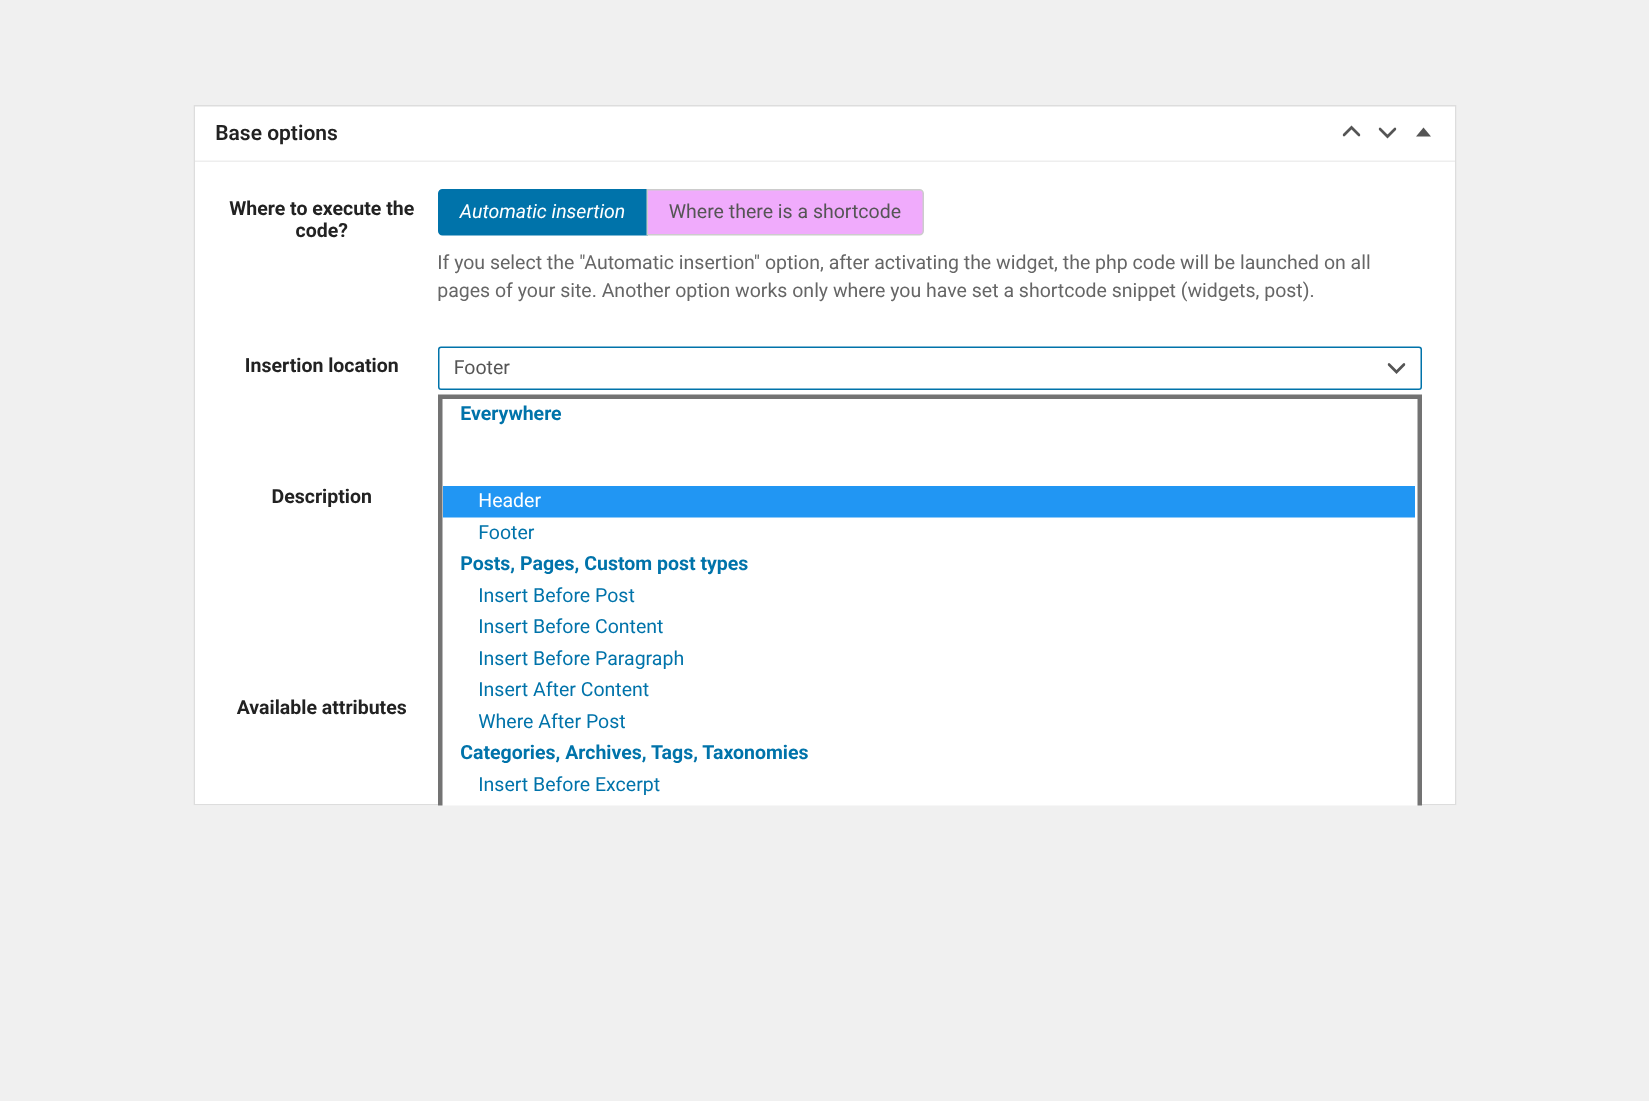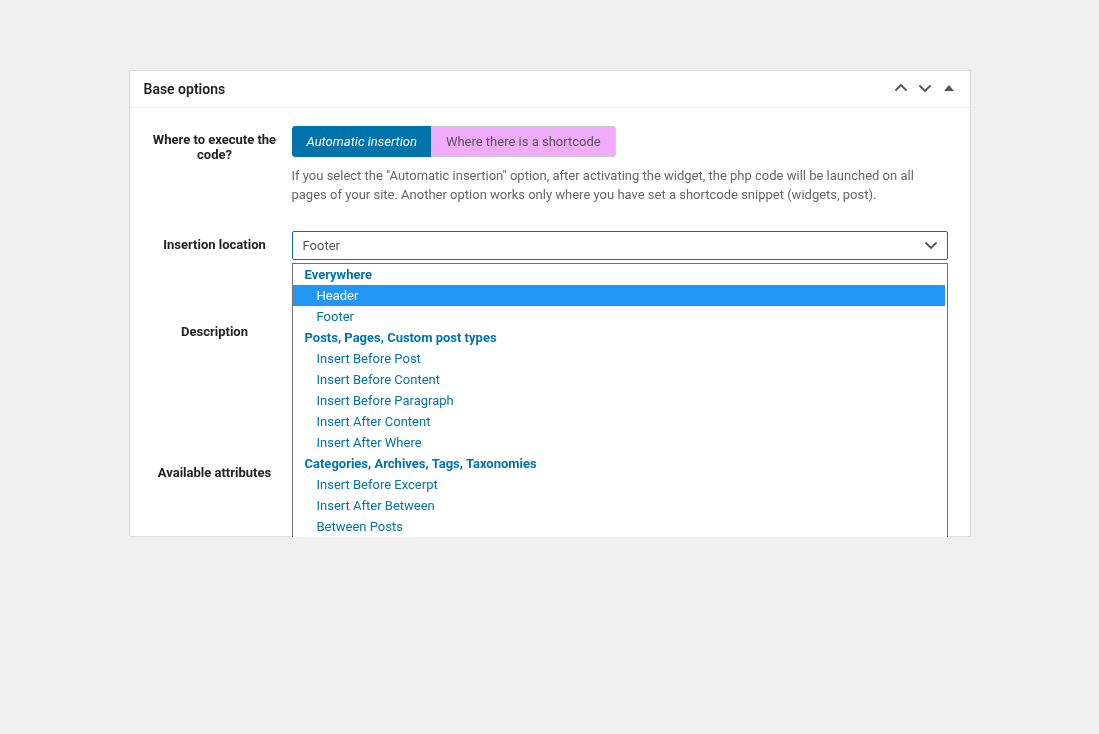--- a/index.html
+++ b/index.html
@@ -101,21 +101,21 @@
     right: 10px;
     top: 50%;
     transform: translateY(-50%);
   }
   .dropdown {
     position: absolute;
     top: 32px;
     left: 0;
     right: 0;
     background: #fff;
-    border: 1px solid #737373;
+    border: 3px solid #737373;
     z-index: 10;
     max-height: 395px;
     overflow: hidden;
   }
   .dropdown-inner {
     overflow-y: auto;
     max-height: 393px;
     padding-right: 2px;
   }
   .dropdown-inner::-webkit-scrollbar { width: 16px; }
@@ -129,20 +129,21 @@
   }
   .dd-item {
     color: #0073aa;
     padding: 3px 12px 3px 24px;
     font-size: 13px;
     cursor: pointer;
   }
   .dd-item.highlight {
     background: #2196f3;
     color: #fff;
+    margin-top: 37px;
   }
   svg { display: block; }
 </style>
 </head>
 <body>
 
 <div class="panel">
   <div class="panel-header">
     <div class="panel-title">Base options</div>
     <div class="panel-controls">
@@ -191,21 +192,21 @@
         <div class="dropdown">
           <div class="dropdown-inner" id="dropdown-inner">
               <div class="dd-group">Everywhere</div>
               <div class="dd-item highlight">Header</div>
               <div class="dd-item">Footer</div>
               <div class="dd-group">Posts, Pages, Custom post types</div>
               <div class="dd-item">Insert Before Post</div>
               <div class="dd-item">Insert Before Content</div>
               <div class="dd-item">Insert Before Paragraph</div>
               <div class="dd-item">Insert After Content</div>
-              <div class="dd-item">Insert After Where</div>
+              <div class="dd-item">Where After Post</div>
               <div class="dd-group">Categories, Archives, Tags, Taxonomies</div>
               <div class="dd-item">Insert Before Excerpt</div>
               <div class="dd-item">Insert After Between</div>
               <div class="dd-item">Between Posts</div>
               <div class="dd-item">Before post</div>
               <div class="dd-item">After post</div>
               <div class="dd-group">Woocommerce</div>
               <div class="dd-item">Before the list of products</div>
               <div class="dd-item">After the list of products</div>
             </div>

